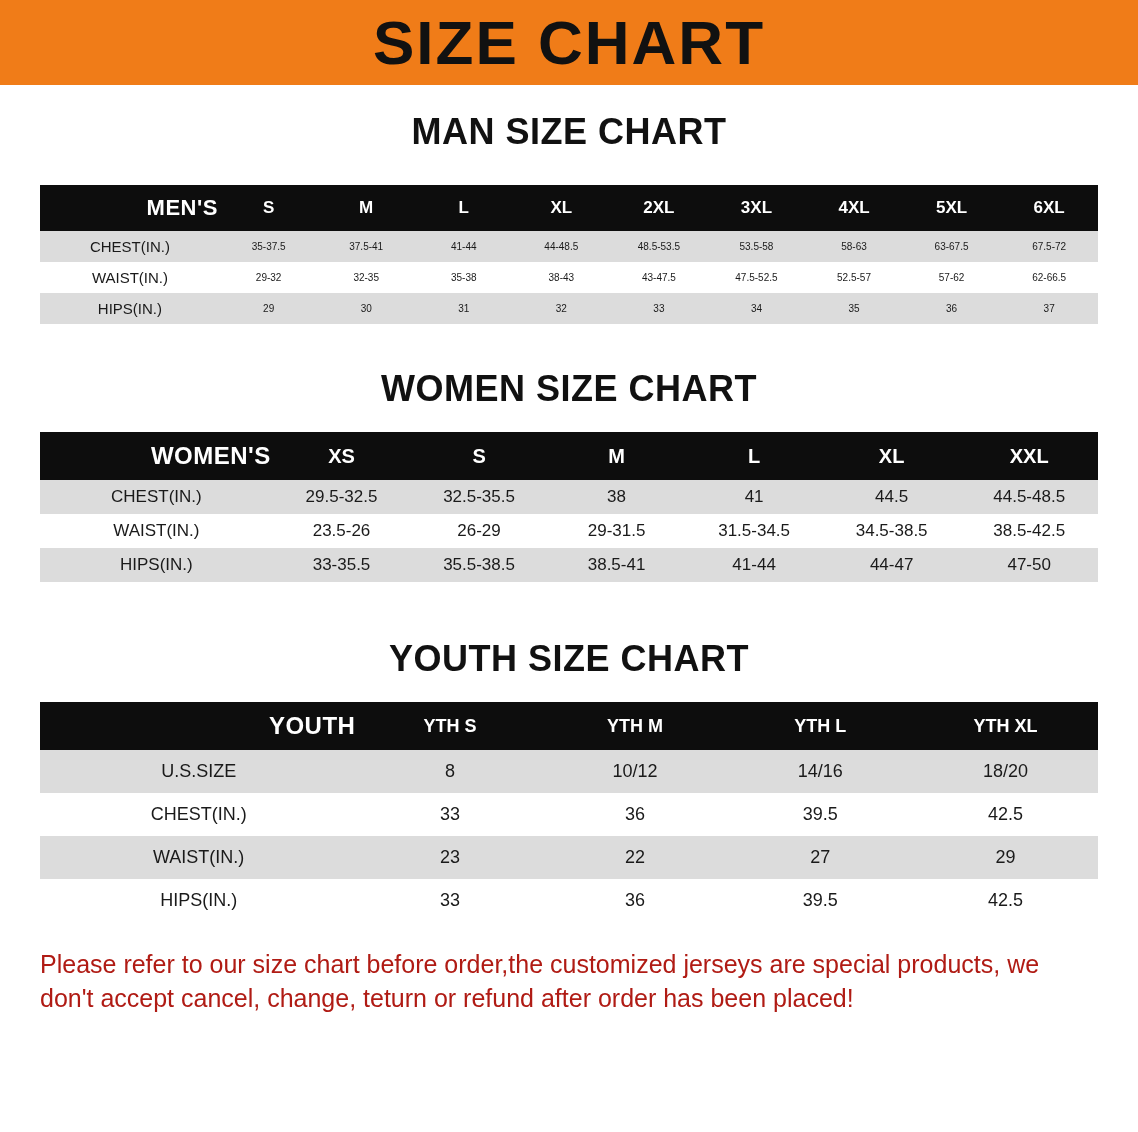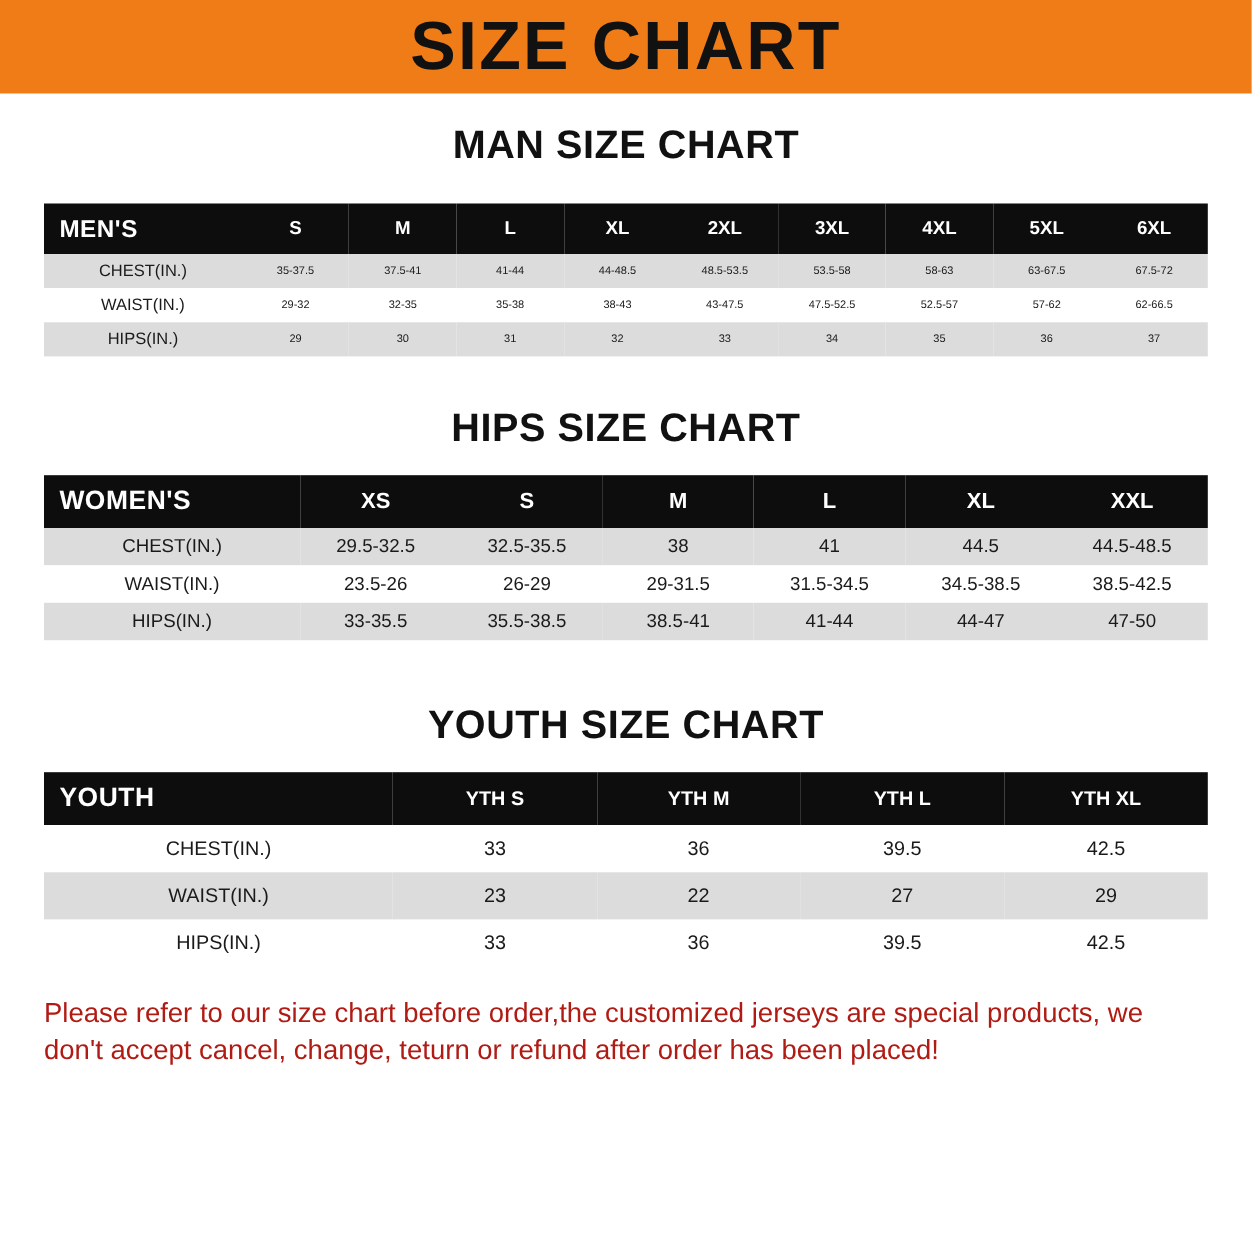--- a/index.html
+++ b/index.html
@@ -56,21 +56,21 @@
   thead tr {
     background: #0d0d0d;
     color: #ffffff;
   }
   thead th {
     font-weight: bold;
     padding: 10px 2px;
     text-align: center;
   }
   thead th.rowlabel {
-    text-align: left;
+    text-align: right;
     padding-left: 14px;
   }
   tbody td {
     text-align: center;
     padding: 7px 2px;
     color: #1a1a1a;
     font-weight: normal;
   }
   tbody td.rowlabel {
     text-align: center;
@@ -168,21 +168,21 @@
           <td>33</td>
           <td>34</td>
           <td>35</td>
           <td>36</td>
           <td>37</td>
         </tr>
       </tbody>
   </table>
 </div>
 
-<div class="section-title women">HIPS SIZE CHART</div>
+<div class="section-title women">WOMEN SIZE CHART</div>
 <div class="table-wrap">
   <table id="women-table">
     <colgroup>
         <col>
       </colgroup>
     <thead>
       <tr>
           <th class="rowlabel">WOMEN'S</th>
           <th>XS</th>
           <th>S</th>
@@ -233,20 +233,27 @@
     <thead>
       <tr>
           <th class="rowlabel">YOUTH</th>
           <th>YTH S</th>
           <th>YTH M</th>
           <th>YTH L</th>
           <th>YTH XL</th>
         </tr>
     </thead>
     <tbody>
+        <tr class="shade">
+          <td class="rowlabel">U.S.SIZE</td>
+          <td>8</td>
+          <td>10/12</td>
+          <td>14/16</td>
+          <td>18/20</td>
+        </tr>
         <tr class="plain">
           <td class="rowlabel">CHEST(IN.)</td>
           <td>33</td>
           <td>36</td>
           <td>39.5</td>
           <td>42.5</td>
         </tr>
         <tr class="shade">
           <td class="rowlabel">WAIST(IN.)</td>
           <td>23</td>

